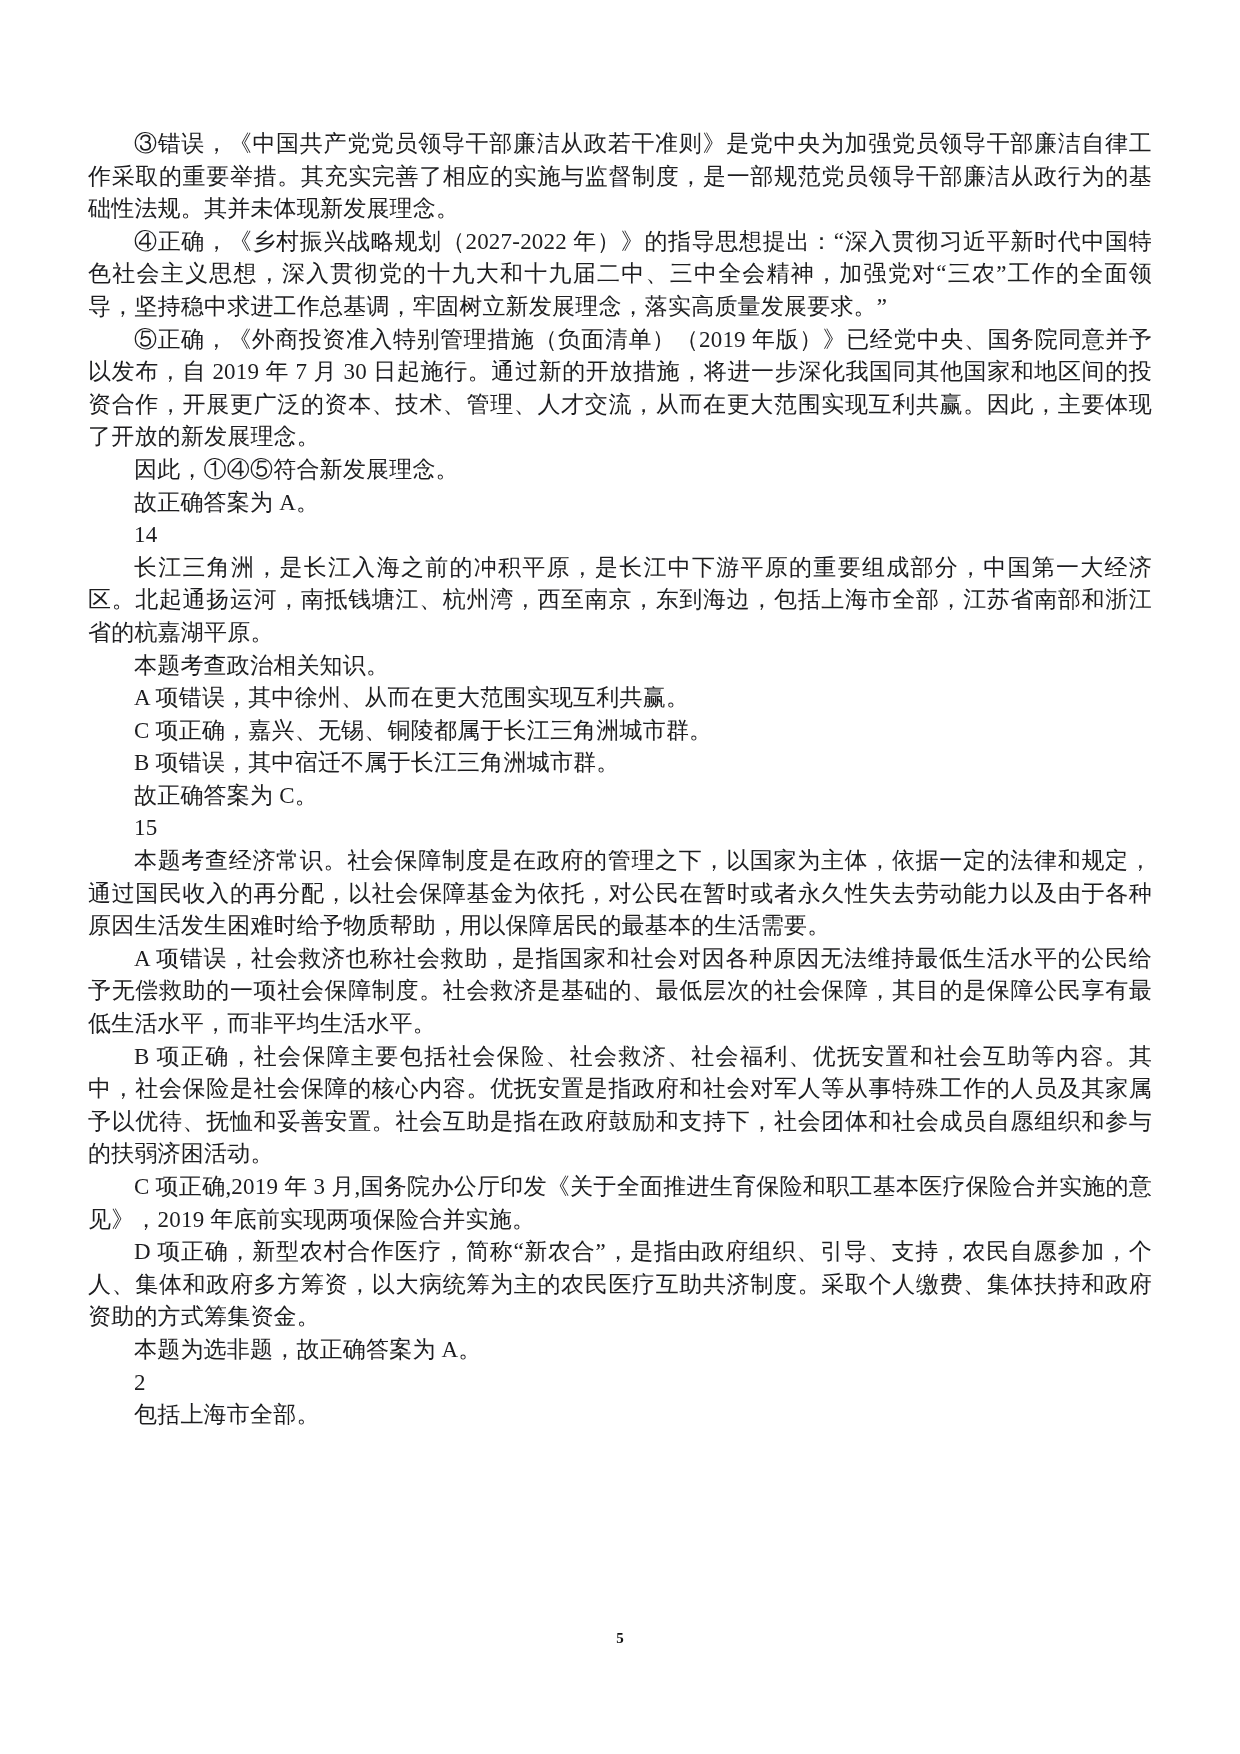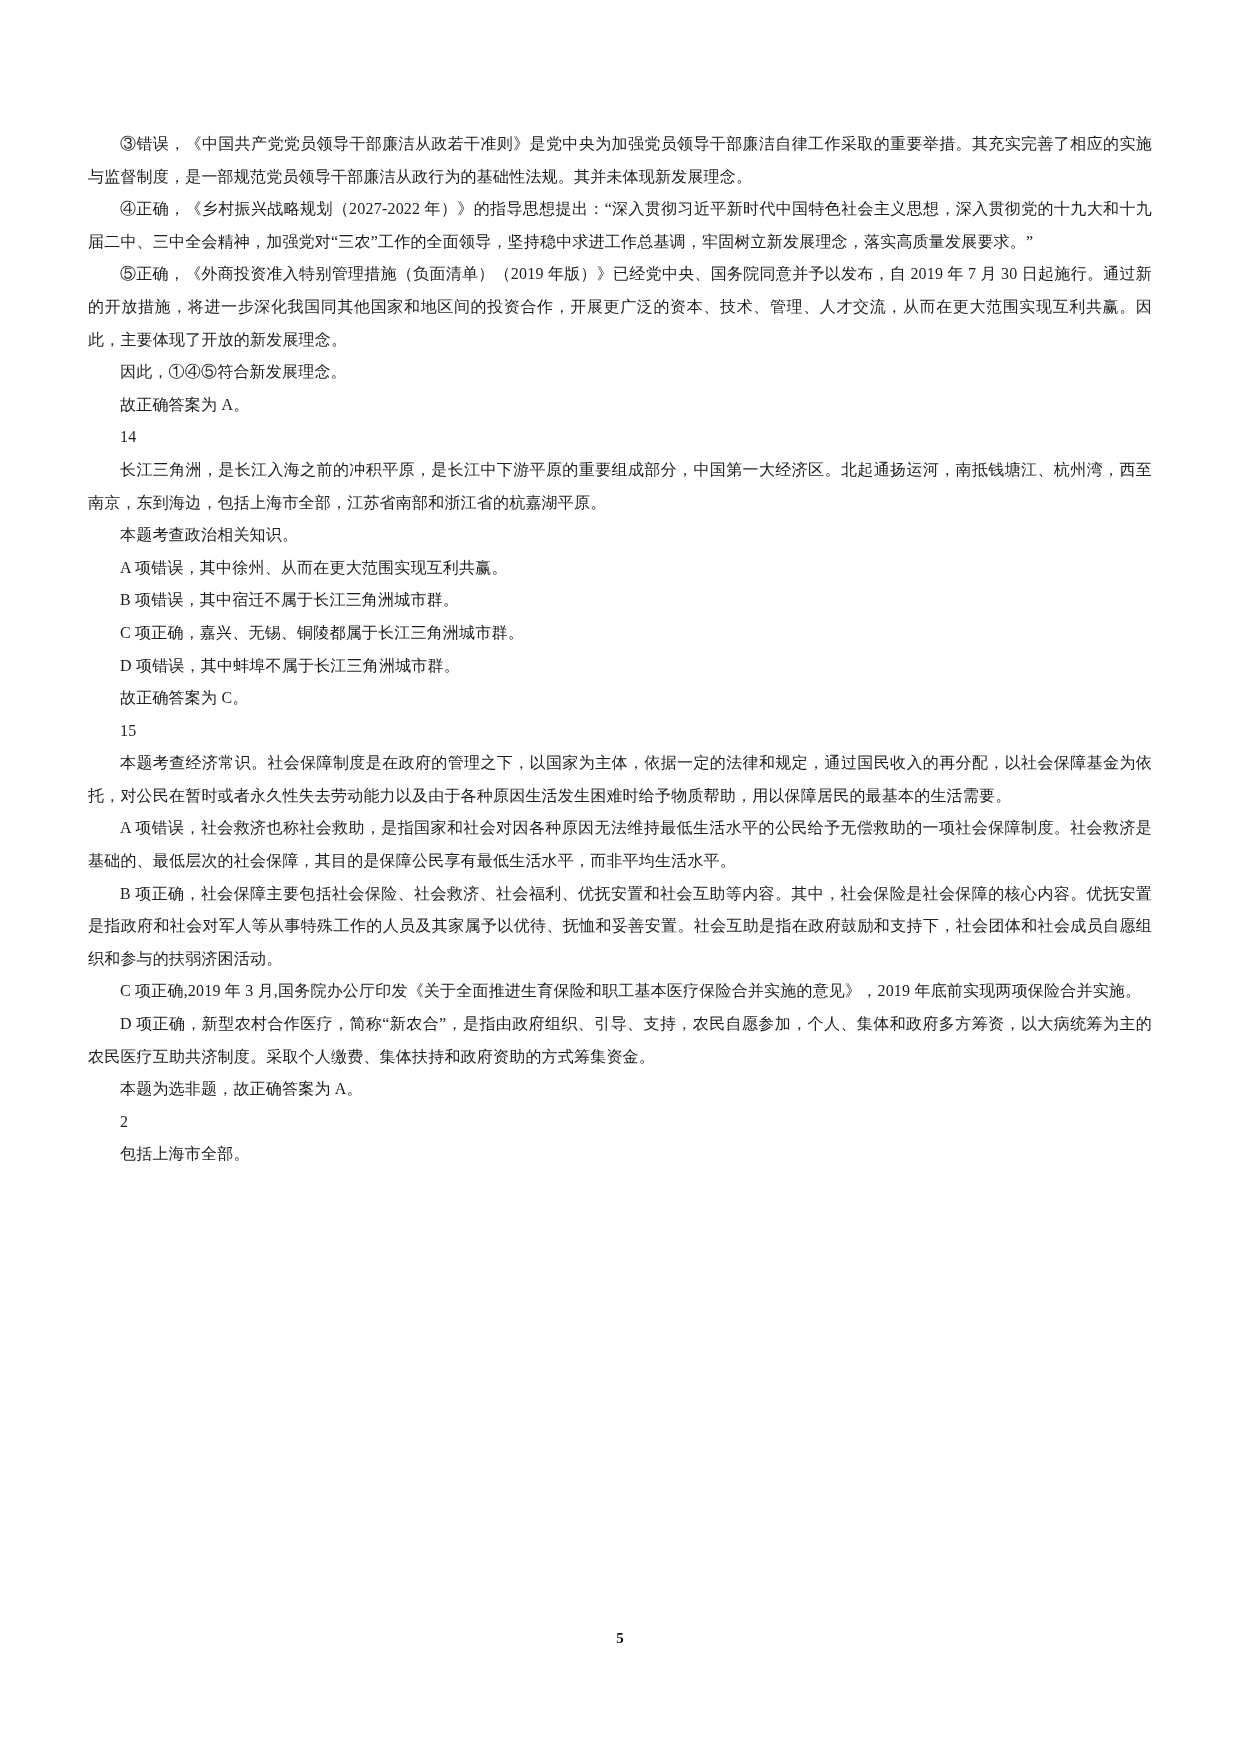--- a/index.html
+++ b/index.html
@@ -14,21 +14,21 @@
     background: #ffffff;
     font-family: "Liberation Serif", "DejaVu Serif", serif;
     color: #1d1d1f;
     overflow: hidden;
   }
   .content {
     position: absolute;
     left: 88px;
     top: 128px;
     width: 1064px;
-    font-size: 16px;
+    font-size: 23px;
     line-height: 32.6px;
     text-align: justify;
     letter-spacing: 0.2px;
   }
   .para {
     margin: 0;
     padding: 0;
     text-indent: 2em;
     word-break: break-all;
   }
@@ -50,23 +50,22 @@
   <div class="content">
     <p class="para">③错误，《中国共产党党员领导干部廉洁从政若干准则》是党中央为加强党员领导干部廉洁自律工作采取的重要举措。其充实完善了相应的实施与监督制度，是一部规范党员领导干部廉洁从政行为的基础性法规。其并未体现新发展理念。</p>
     <p class="para">④正确，《乡村振兴战略规划（2027-2022 年）》的指导思想提出：“深入贯彻习近平新时代中国特色社会主义思想，深入贯彻党的十九大和十九届二中、三中全会精神，加强党对“三农”工作的全面领导，坚持稳中求进工作总基调，牢固树立新发展理念，落实高质量发展要求。”</p>
     <p class="para">⑤正确，《外商投资准入特别管理措施（负面清单）（2019 年版）》已经党中央、国务院同意并予以发布，自 2019 年 7 月 30 日起施行。通过新的开放措施，将进一步深化我国同其他国家和地区间的投资合作，开展更广泛的资本、技术、管理、人才交流，从而在更大范围实现互利共赢。因此，主要体现了开放的新发展理念。</p>
     <p class="para">因此，①④⑤符合新发展理念。</p>
     <p class="para">故正确答案为 A。</p>
     <p class="para">14</p>
     <p class="para">长江三角洲，是长江入海之前的冲积平原，是长江中下游平原的重要组成部分，中国第一大经济区。北起通扬运河，南抵钱塘江、杭州湾，西至南京，东到海边，包括上海市全部，江苏省南部和浙江省的杭嘉湖平原。</p>
     <p class="para">本题考查政治相关知识。</p>
     <p class="para">A 项错误，其中徐州、从而在更大范围实现互利共赢。</p>
+    <p class="para">C 项正确，嘉兴、无锡、铜陵都属于长江三角洲城市群。</p>
     <p class="para">B 项错误，其中宿迁不属于长江三角洲城市群。</p>
-    <p class="para">C 项正确，嘉兴、无锡、铜陵都属于长江三角洲城市群。</p>
-    <p class="para">D 项错误，其中蚌埠不属于长江三角洲城市群。</p>
     <p class="para">故正确答案为 C。</p>
     <p class="para">15</p>
     <p class="para">本题考查经济常识。社会保障制度是在政府的管理之下，以国家为主体，依据一定的法律和规定，通过国民收入的再分配，以社会保障基金为依托，对公民在暂时或者永久性失去劳动能力以及由于各种原因生活发生困难时给予物质帮助，用以保障居民的最基本的生活需要。</p>
     <p class="para">A 项错误，社会救济也称社会救助，是指国家和社会对因各种原因无法维持最低生活水平的公民给予无偿救助的一项社会保障制度。社会救济是基础的、最低层次的社会保障，其目的是保障公民享有最低生活水平，而非平均生活水平。</p>
     <p class="para">B 项正确，社会保障主要包括社会保险、社会救济、社会福利、优抚安置和社会互助等内容。其中，社会保险是社会保障的核心内容。优抚安置是指政府和社会对军人等从事特殊工作的人员及其家属予以优待、抚恤和妥善安置。社会互助是指在政府鼓励和支持下，社会团体和社会成员自愿组织和参与的扶弱济困活动。</p>
     <p class="para">C 项正确,2019 年 3 月,国务院办公厅印发《关于全面推进生育保险和职工基本医疗保险合并实施的意见》，2019 年底前实现两项保险合并实施。</p>
     <p class="para">D 项正确，新型农村合作医疗，简称“新农合”，是指由政府组织、引导、支持，农民自愿参加，个人、集体和政府多方筹资，以大病统筹为主的农民医疗互助共济制度。采取个人缴费、集体扶持和政府资助的方式筹集资金。</p>
     <p class="para">本题为选非题，故正确答案为 A。</p>
     <p class="para">2</p>
     <p class="para">包括上海市全部。</p>

